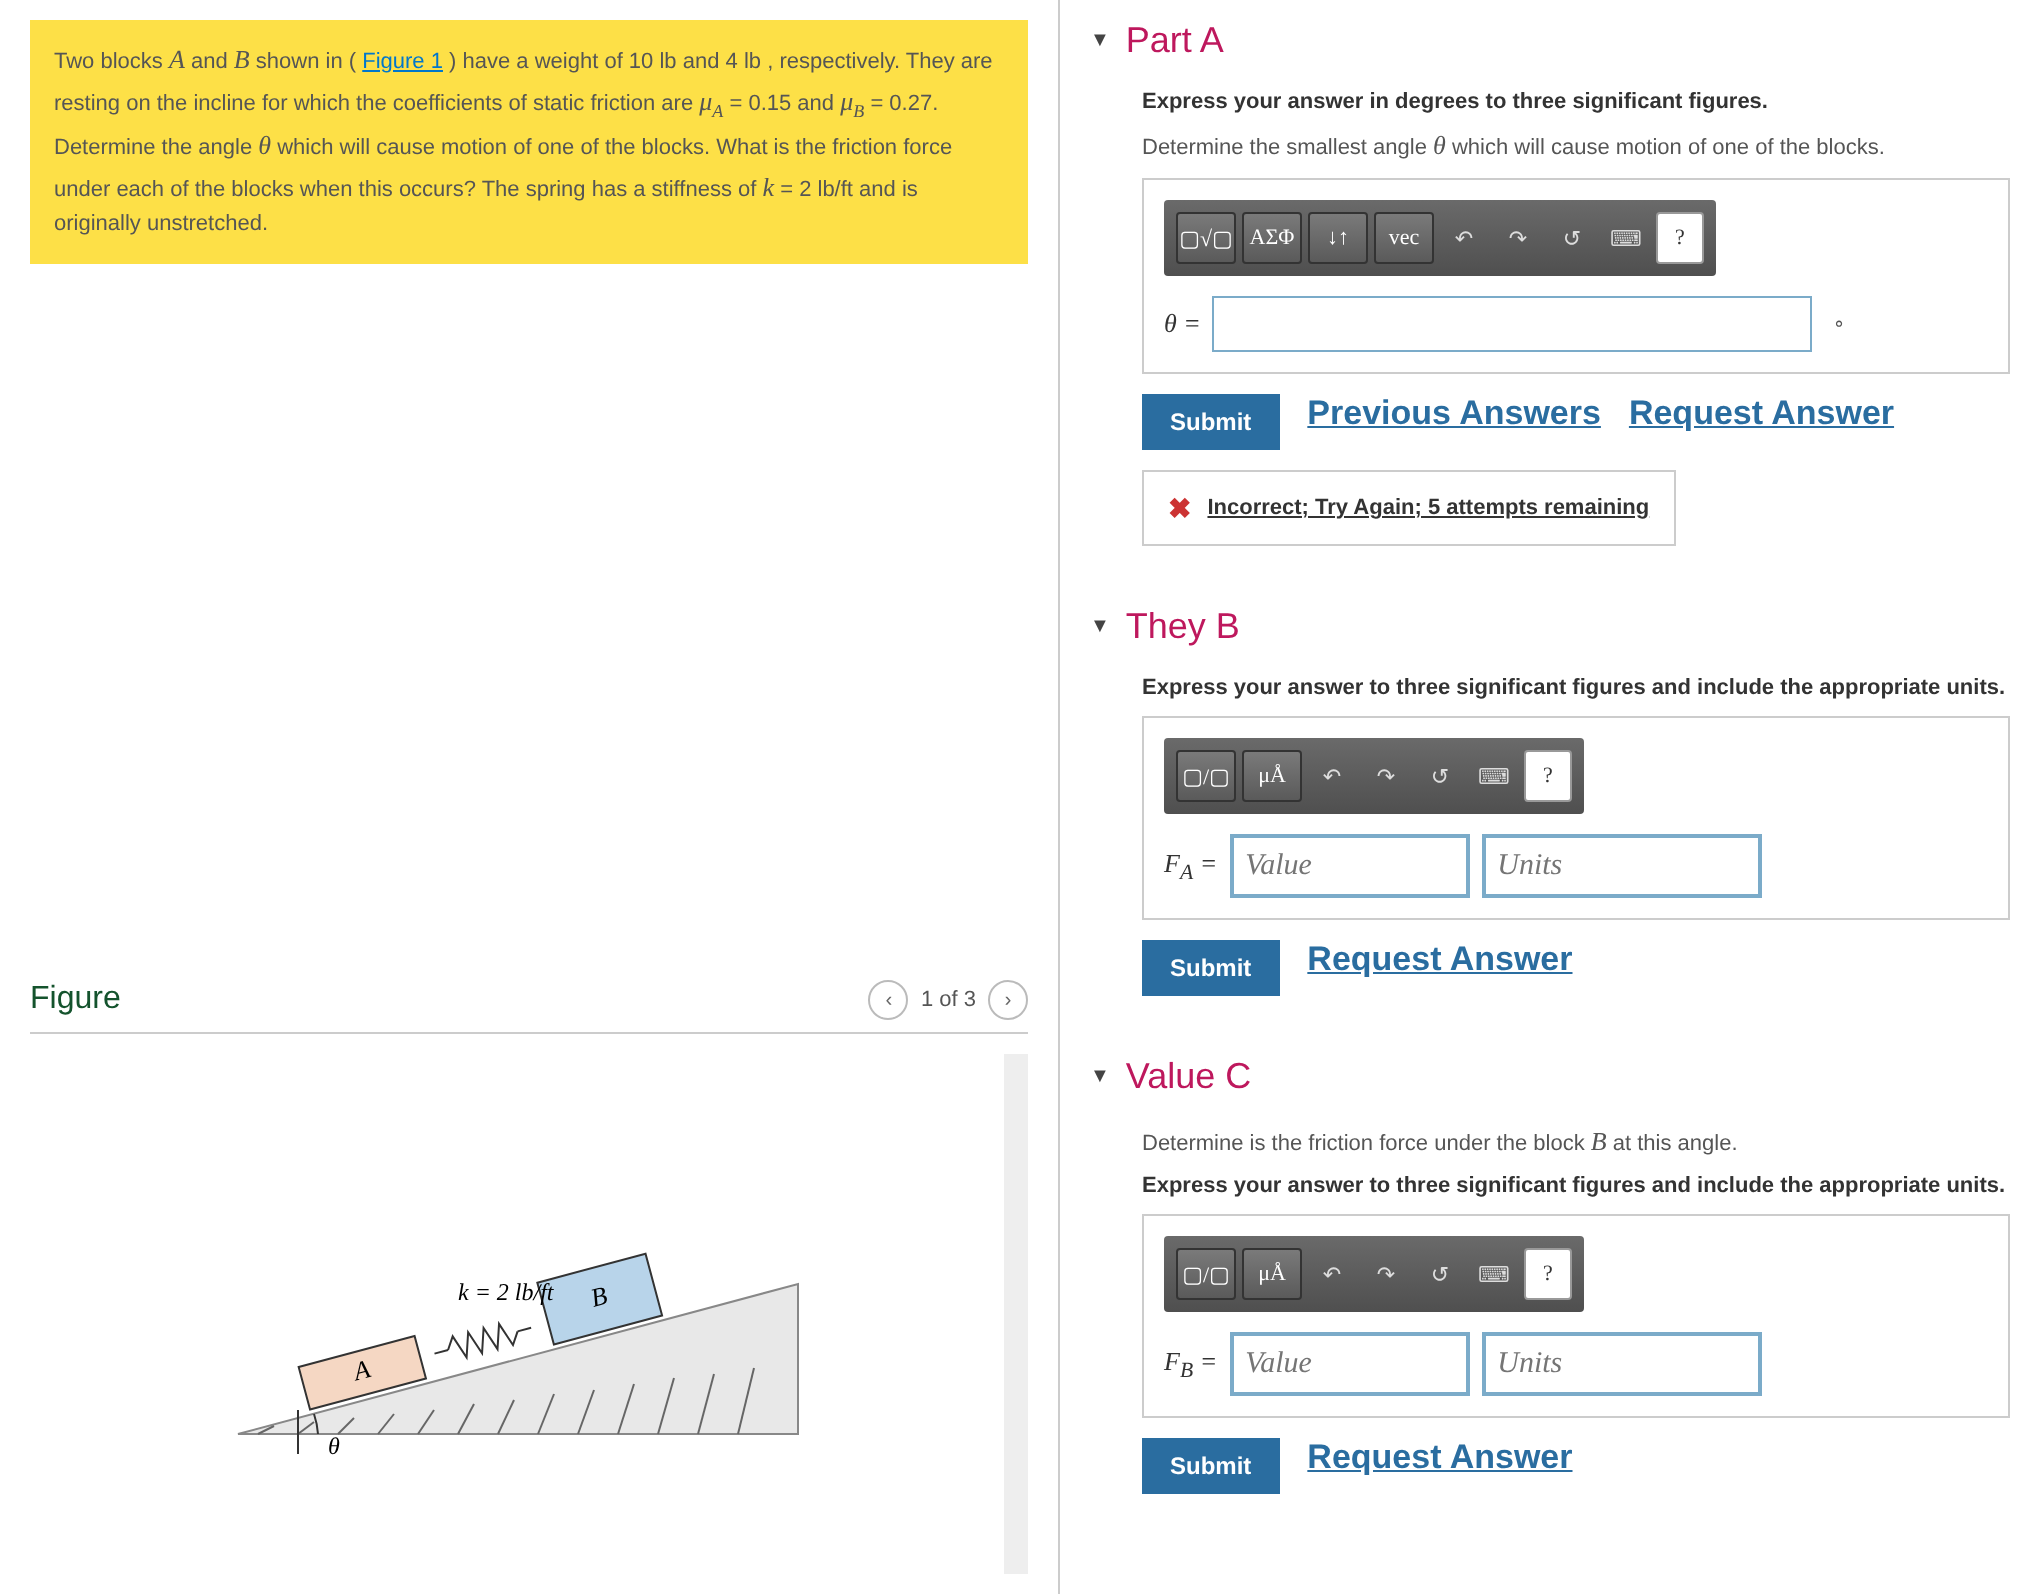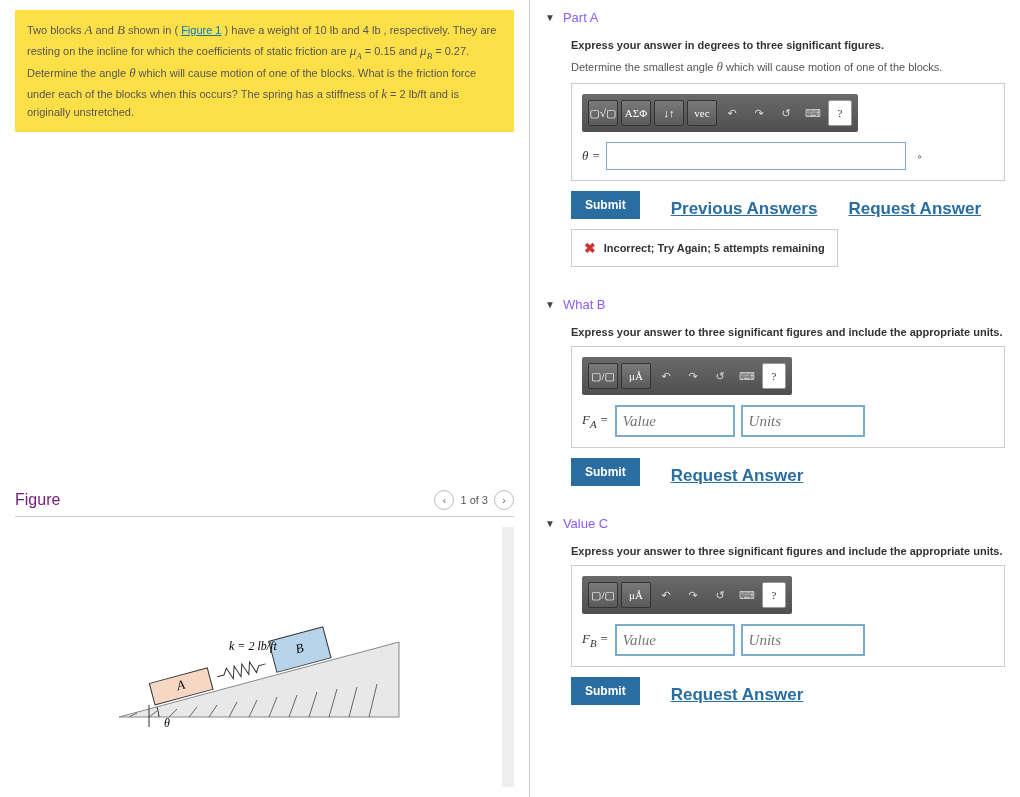--- a/index.html
+++ b/index.html
@@ -6,48 +6,48 @@
 body { font-family: Arial, Helvetica, sans-serif; font-size: 12px; color: #333; background: #fff; }
 .container { display: flex; width: 1020px; height: 797px; }
 .left-panel { width: 530px; padding: 10px 15px; border-right: 1px solid #ccc; display: flex; flex-direction: column; }
 .right-panel { flex: 1; padding: 10px 15px; overflow-y: auto; }
 .problem-box { background: #fde047; padding: 10px 12px; line-height: 1.6; color: #555; font-size: 11px; }
 .problem-box a { color: #0077cc; text-decoration: underline; }
 .mathvar { font-family: "Times New Roman", serif; font-style: italic; font-size: 13px; }
 .mathsub { font-size: 9px; }
 .figure-section { margin-top: auto; }
 .figure-header { display: flex; justify-content: space-between; align-items: center; border-bottom: 1px solid #ccc; padding-bottom: 6px; margin-bottom: 10px; }
-.figure-header h3 { font-size: 16px; font-weight: normal; color: #701a75; }
+.figure-header h3 { font-size: 16px; font-weight: normal; color: #14532d; }
 .circle-btn { width: 20px; height: 20px; border: 1px solid #bbb; border-radius: 50%; background: #fff; display: inline-flex; align-items: center; justify-content: center; font-size: 10px; color: #666; cursor: pointer; }
 .pager { display: flex; align-items: center; gap: 6px; font-size: 11px; color: #555; }
 .figure-body { border-right: 12px solid #eee; height: 260px; position: relative; background: #fff; display:flex; align-items:center; justify-content:center;}
 .part { margin-bottom: 30px; }
 .part-header { display: flex; align-items: center; gap: 8px; margin-bottom: 14px; }
 .caret { font-size: 10px; color: #444; cursor: pointer; }
-.part-title { font-size: 13px; color: #8b5cf6; }
+.part-title { font-size: 18px; color: #be185d; }
 .part-body { padding-left: 26px; }
 .prompt { font-size: 11px; color: #555; margin-bottom: 8px; }
 .bold { font-weight: bold; color: #333; }
 .answer-box { border: 1px solid #ccc; padding: 10px; margin-bottom: 10px; position: relative; }
 .toolbar-row { background: linear-gradient(#6a6a6a,#4f4f4f); padding: 6px; display: inline-flex; gap: 3px; border-radius: 2px; margin-bottom: 10px; align-items: center; }
 .tool-btn { background: linear-gradient(#7a7a7a,#5a5a5a); border: 1px solid #333; color: #fff; width: 30px; height: 26px; display: inline-flex; align-items: center; justify-content: center; font-size: 11px; border-radius: 2px; cursor: pointer; font-family: "Times New Roman", serif;}
 .tool-btn.light { background: none; border: none; color: #ddd; width: 24px; }
 .tool-btn.help { background: #fff; color: #333; border: 1px solid #999; width: 24px; }
 .input-row { display: flex; align-items: center; gap: 6px; }
 .input-label { font-family: "Times New Roman", serif; font-style: italic; font-size: 13px; }
 .theta-input { border: 1px solid #7babc9; height: 28px; width: 300px; padding: 0 6px; font-size: 12px; }
 .unit-deg { font-size: 10px; color: #555; margin-left:4px;}
 .value-input { border: 2px solid #7babc9; height: 32px; width: 120px; padding: 0 6px; font-size: 15px; font-family: "Times New Roman", serif; font-style: italic; color: #737373; }
-.units-input { border: 2px solid #7babc9; height: 32px; width: 124px; padding: 0 6px; font-size: 15px; font-family: "Times New Roman", serif; font-style: italic; color: #999; }
-.submit-row { display: flex; align-items: flex-end; gap: 31px; margin-bottom: 10px; }
+.units-input { border: 2px solid #7babc9; height: 32px; width: 140px; padding: 0 6px; font-size: 15px; font-family: "Times New Roman", serif; font-style: italic; color: #999; }
+.submit-row { display: flex; align-items: flex-start; gap: 14px; margin-bottom: 10px; }
 .btn-submit { background: #2a6da0; color: #fff; border: none; padding: 7px 14px; font-size: 12px; font-weight: bold; cursor: pointer; }
 .link { color: #2a6da0; font-size: 17px; text-decoration: underline; cursor: pointer; font-weight: bold;}
 .feedback-box { border: 1px solid #ccc; padding: 10px 12px; display: inline-flex; align-items: center; gap: 8px; }
 .x-icon { color: #cc3333; font-weight: bold; font-size: 14px; }
-.feedback-text { font-size: 11px; font-weight: bold; color: #333; }
+.feedback-text { font-size: 11px; font-weight: bold; color: #333; text-decoration: underline; }
 </style>
 </head>
 <body>
 
 <div class="container">
 
   <div class="left-panel">
     <div class="problem-box">
       <span>Two blocks </span>
       <span class="mathvar">A</span>
@@ -159,21 +159,21 @@
         <div class="feedback-box">
           <span class="x-icon">✖</span>
           <span class="feedback-text">Incorrect; Try Again; 5 attempts remaining</span>
         </div>
       </div>
     </div>
 
     <div class="part">
       <div class="part-header">
         <span class="caret">▼</span>
-        <span class="part-title">What B</span>
+        <span class="part-title">They B</span>
       </div>
       <div class="part-body">
         <div class="prompt bold">Express your answer to three significant figures and include the appropriate units.</div>
         <div class="answer-box">
           <div class="toolbar-row">
             <span class="tool-btn">▢/▢</span>
             <span class="tool-btn">μÅ</span>
             <span class="tool-btn light">↶</span>
             <span class="tool-btn light">↷</span>
             <span class="tool-btn light">↺</span>
@@ -192,20 +192,23 @@
         </div>
       </div>
     </div>
 
     <div class="part">
       <div class="part-header">
         <span class="caret">▼</span>
         <span class="part-title">Value C</span>
       </div>
       <div class="part-body">
+        <div class="prompt">
+          <span>Determine is the friction force under the block </span><span class="mathvar">B</span><span> at this angle.</span>
+        </div>
         <div class="prompt bold">Express your answer to three significant figures and include the appropriate units.</div>
         <div class="answer-box">
           <div class="toolbar-row">
             <span class="tool-btn">▢/▢</span>
             <span class="tool-btn">μÅ</span>
             <span class="tool-btn light">↶</span>
             <span class="tool-btn light">↷</span>
             <span class="tool-btn light">↺</span>
             <span class="tool-btn light">⌨</span>
             <span class="tool-btn help">?</span>

